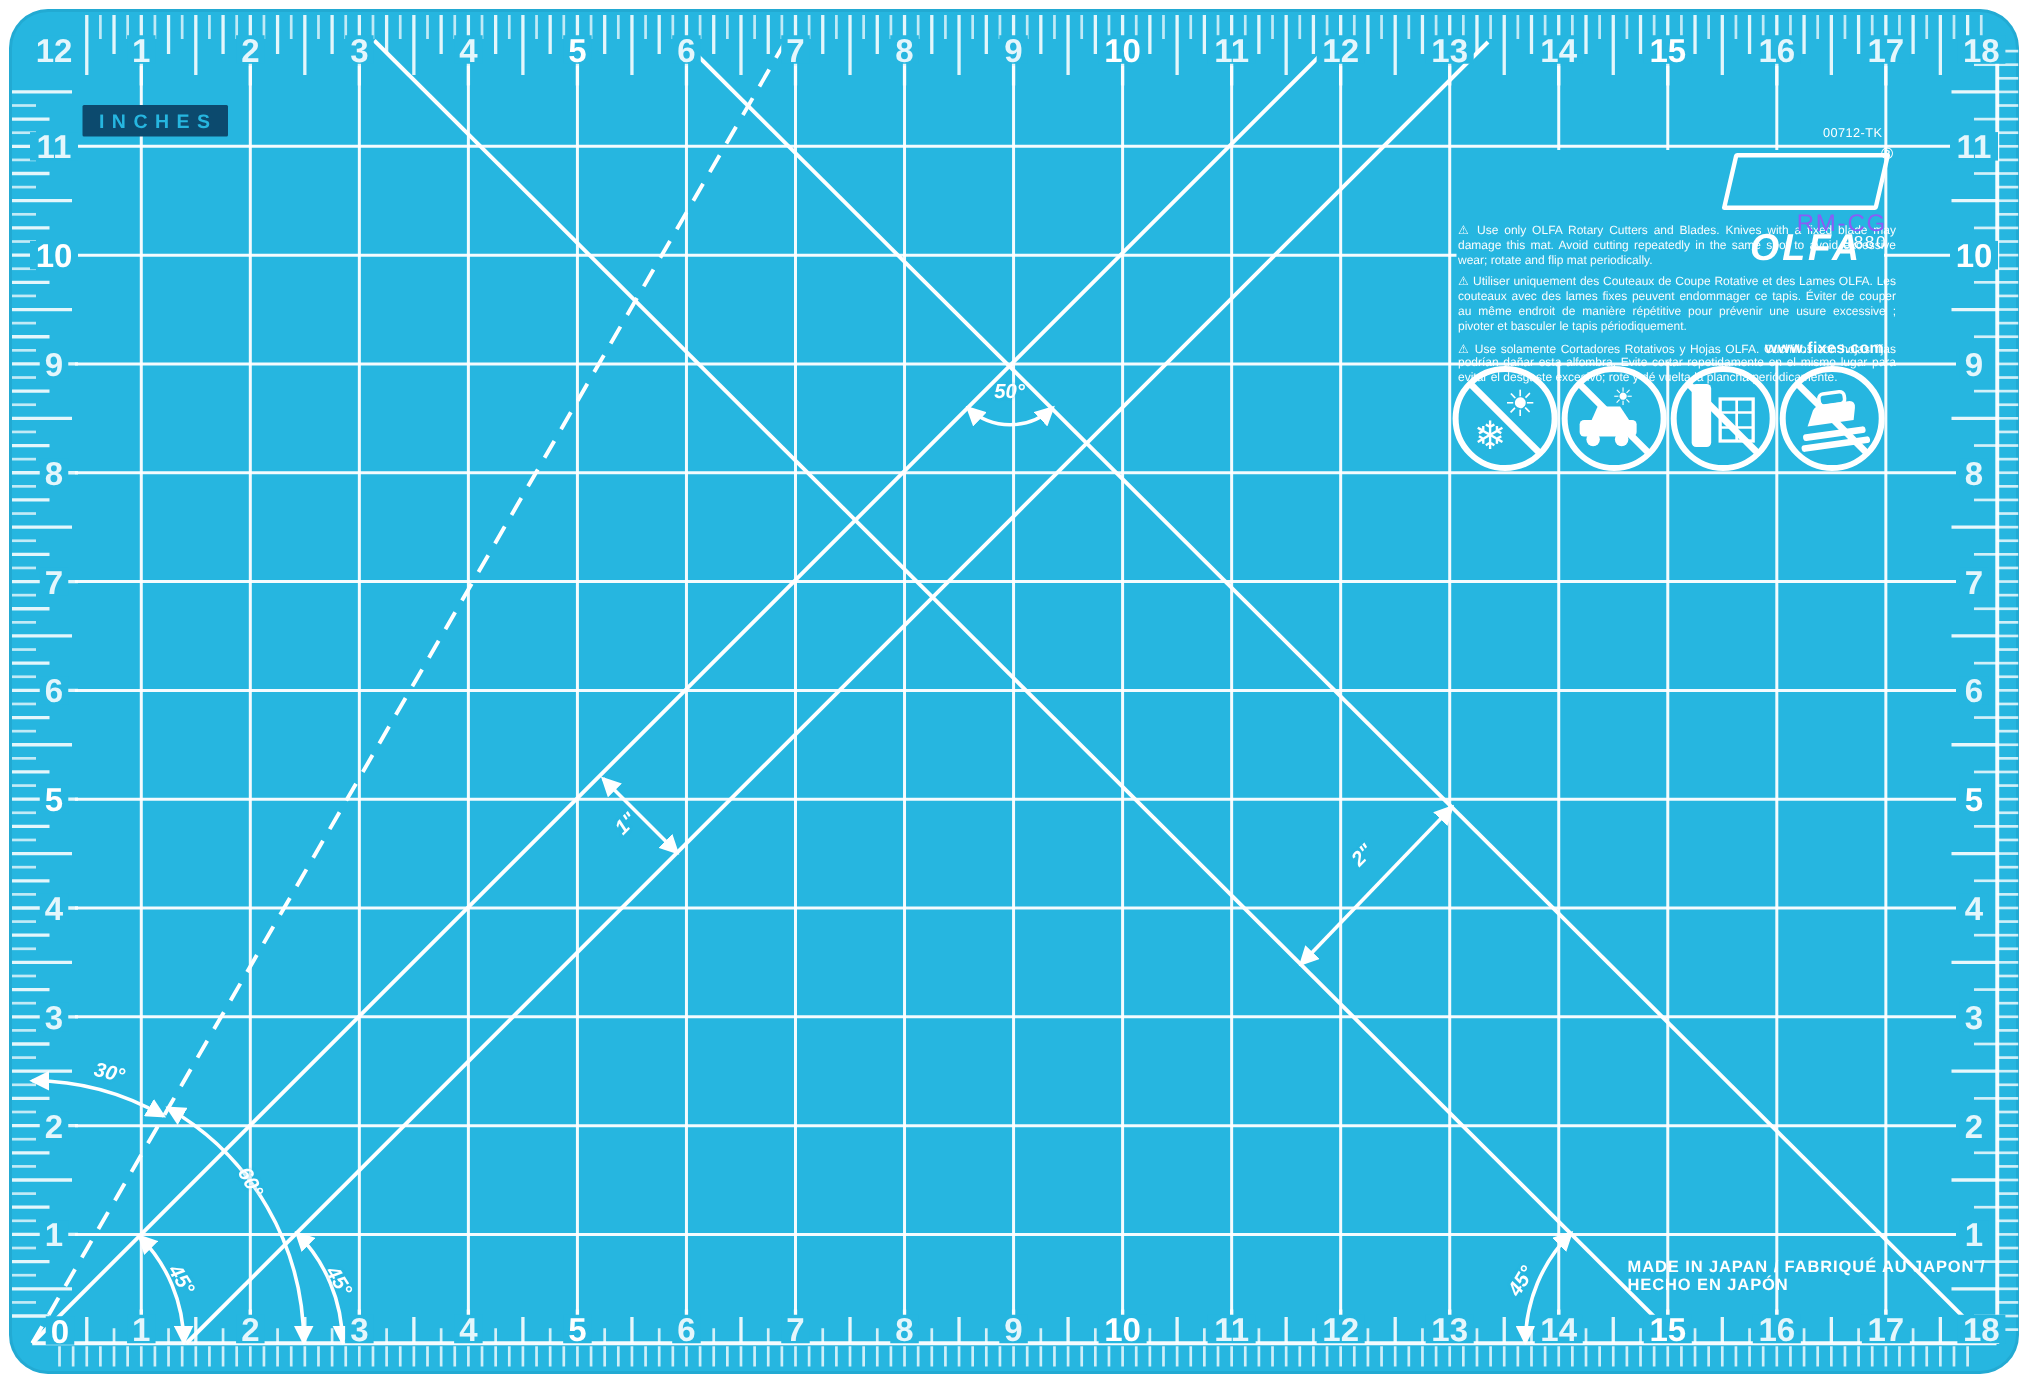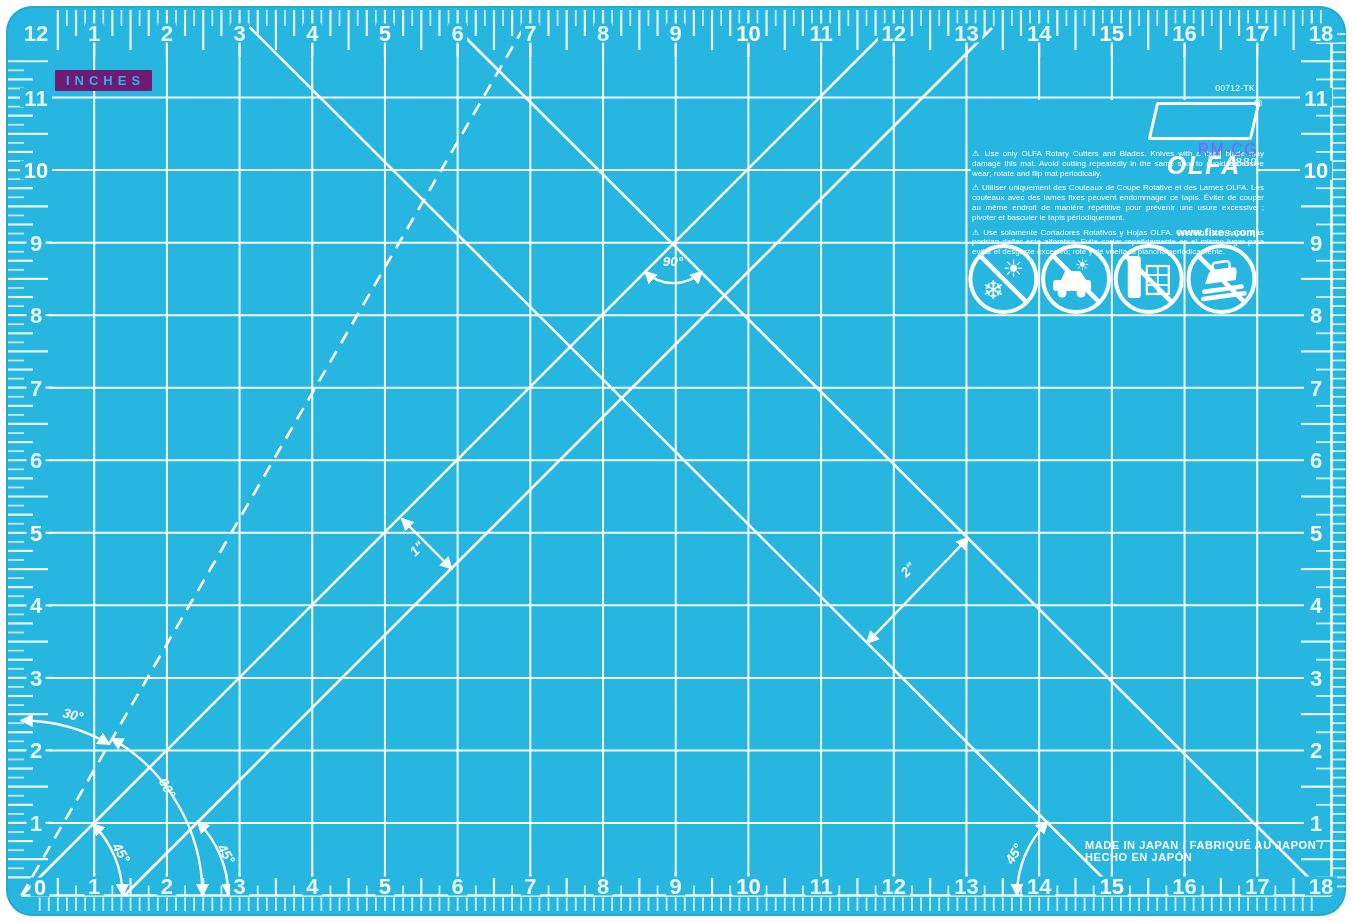--- a/index.html
+++ b/index.html
@@ -2,21 +2,21 @@
 <html><head>
 <meta charset="utf-8">
 <style>
   html,body{margin:0;padding:0;background:#ffffff;}
   #stage{position:relative;width:1352px;height:922px;background:#ffffff;overflow:hidden;
          font-family:"Liberation Sans",sans-serif;}
   #mat{position:absolute;left:6px;top:6px;width:1340px;height:910px;border-radius:26px;
        background:#26b6e0;box-shadow:inset 0 0 0 2px rgba(0,70,100,.10);}
   #matsvg{position:absolute;left:0;top:0;}
   .abs{position:absolute;}
-  .inches-box{left:55px;top:70px;width:97px;height:21px;background:#701a75;color:#26b6e0;
+  .inches-box{left:55px;top:70px;width:97px;height:21px;background:#0c4a6e;color:#26b6e0;
       font-weight:800;font-size:13px;letter-spacing:5px;line-height:21px;text-align:center;
       padding-left:4px;box-sizing:border-box;border-radius:1px;}
   .ang{color:#ffffff;font-weight:800;font-style:italic;font-size:13.5px;white-space:nowrap;
       transform-origin:center center;text-shadow:0 0 2px rgba(38,182,224,.6);}
   .blk{color:#ffffff;}
   .title-line{font-weight:800;font-size:14px;line-height:15.5px;letter-spacing:.5px;
       transform:scaleX(.88);transform-origin:0 0;white-space:nowrap;}
   .warns{width:292px;}
   .warn{font-size:8px;line-height:9.8px;color:rgba(255,255,255,.97);text-align:justify;
       margin-bottom:5px;}
@@ -837,21 +837,21 @@
       </g>
   </svg>
 
   <div class="abs inches-box">INCHES</div>
 
   <div class="abs ang" style="left:73px;top:715px;transform:translate(-50%,-50%) rotate(14deg);">30°</div>
   <div class="abs ang" style="left:167px;top:788px;transform:translate(-50%,-50%) rotate(62deg);">60°</div>
   <div class="abs ang" style="left:121px;top:853px;transform:translate(-50%,-50%) rotate(58deg);">45°</div>
   <div class="abs ang" style="left:226px;top:854px;transform:translate(-50%,-50%) rotate(58deg);">45°</div>
   <div class="abs ang" style="left:1014px;top:854px;transform:translate(-50%,-50%) rotate(-58deg);">45°</div>
-  <div class="abs ang" style="left:673px;top:261px;transform:translate(-50%,-50%);">90°</div>
+  <div class="abs ang" style="left:673px;top:261px;transform:translate(-50%,-50%);">50°</div>
   <div class="abs ang" style="left:417px;top:549px;transform:translate(-50%,-50%) rotate(-45deg);">1"</div>
   <div class="abs ang" style="left:908px;top:570px;transform:translate(-50%,-50%) rotate(-45deg);">2"</div>
 
   <div class="abs blk partno r" style="right:97px;top:83px;">00712-TK</div>
 
 
   <div class="abs blk warns" style="left:972px;top:149px;">
     <div class="warn">⚠ Use only OLFA Rotary Cutters and Blades. Knives with a fixed blade may damage this mat. Avoid cutting repeatedly in the same spot to avoid excessive wear; rotate and flip mat periodically.</div>
     <div class="warn">⚠ Utiliser uniquement des Couteaux de Coupe Rotative et des Lames OLFA. Les couteaux avec des lames fixes peuvent endommager ce tapis. Éviter de couper au même endroit de manière répétitive pour prévenir une usure excessive ; pivoter et basculer le tapis périodiquement.</div>
     <div class="warn" style="margin-bottom:0;">⚠ Use solamente Cortadores Rotativos y Hojas OLFA. Cuchillos con hojas fijas podrían dañar esta alfombra. Evite cortar repetidamente en el mismo lugar para evitar el desgaste excesivo; rote y dé vuelta la plancha periódicamente.</div>

